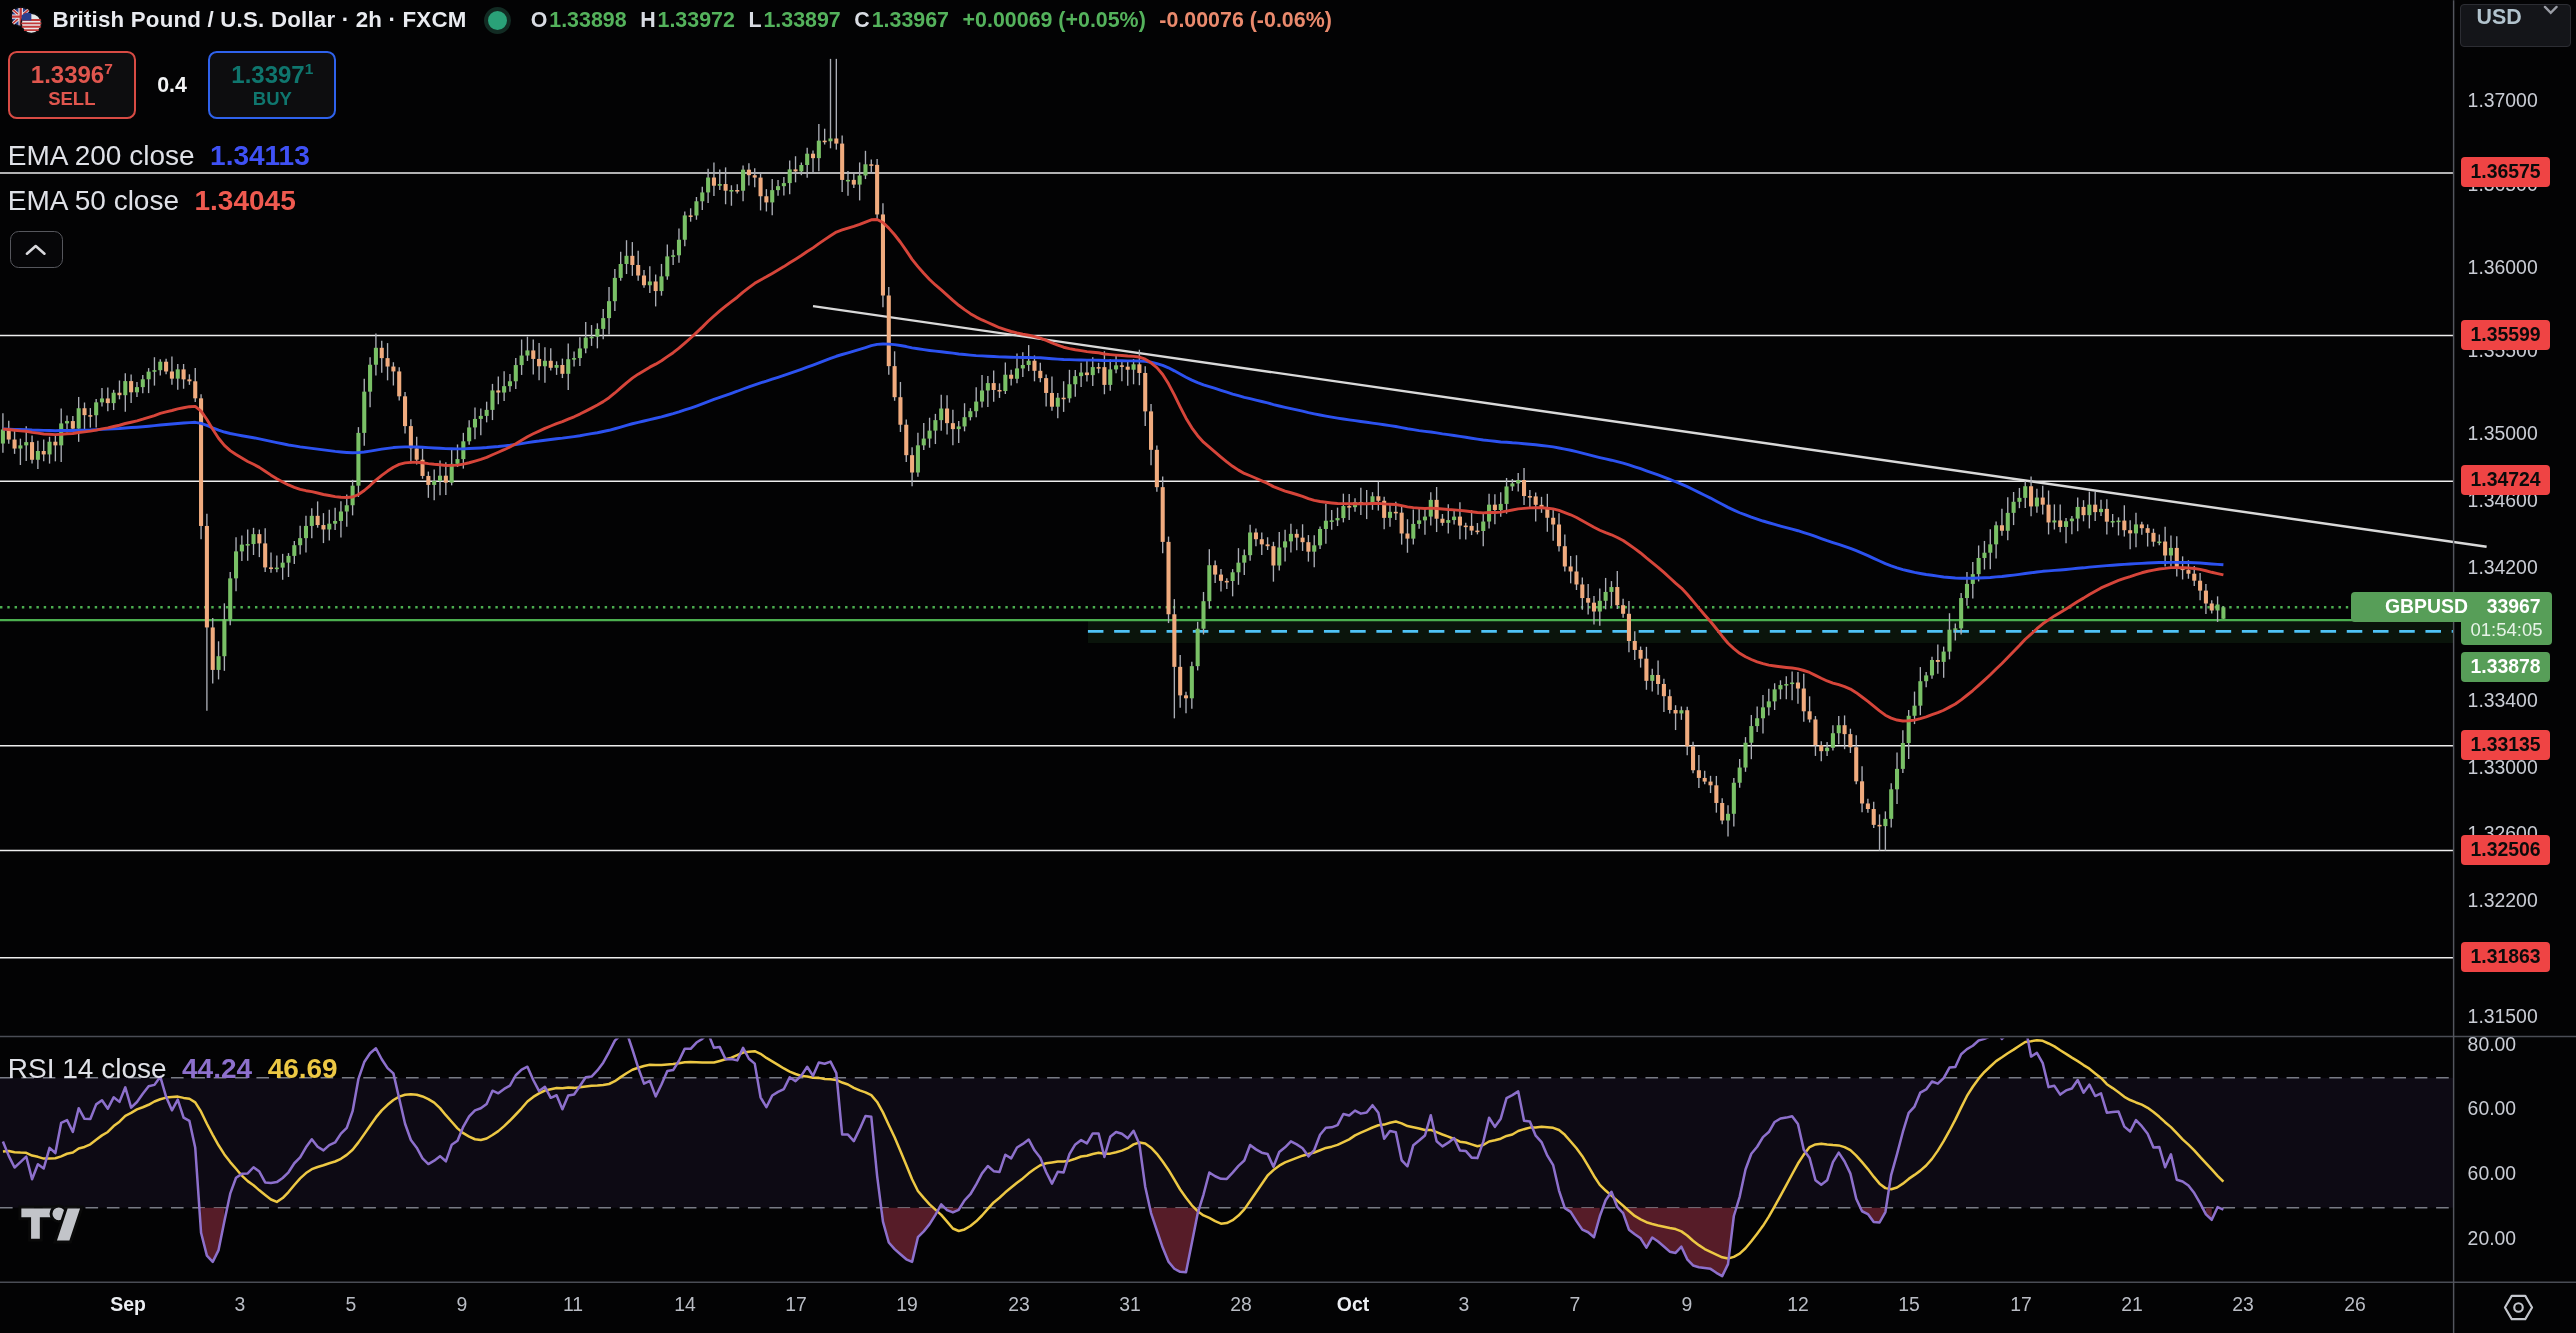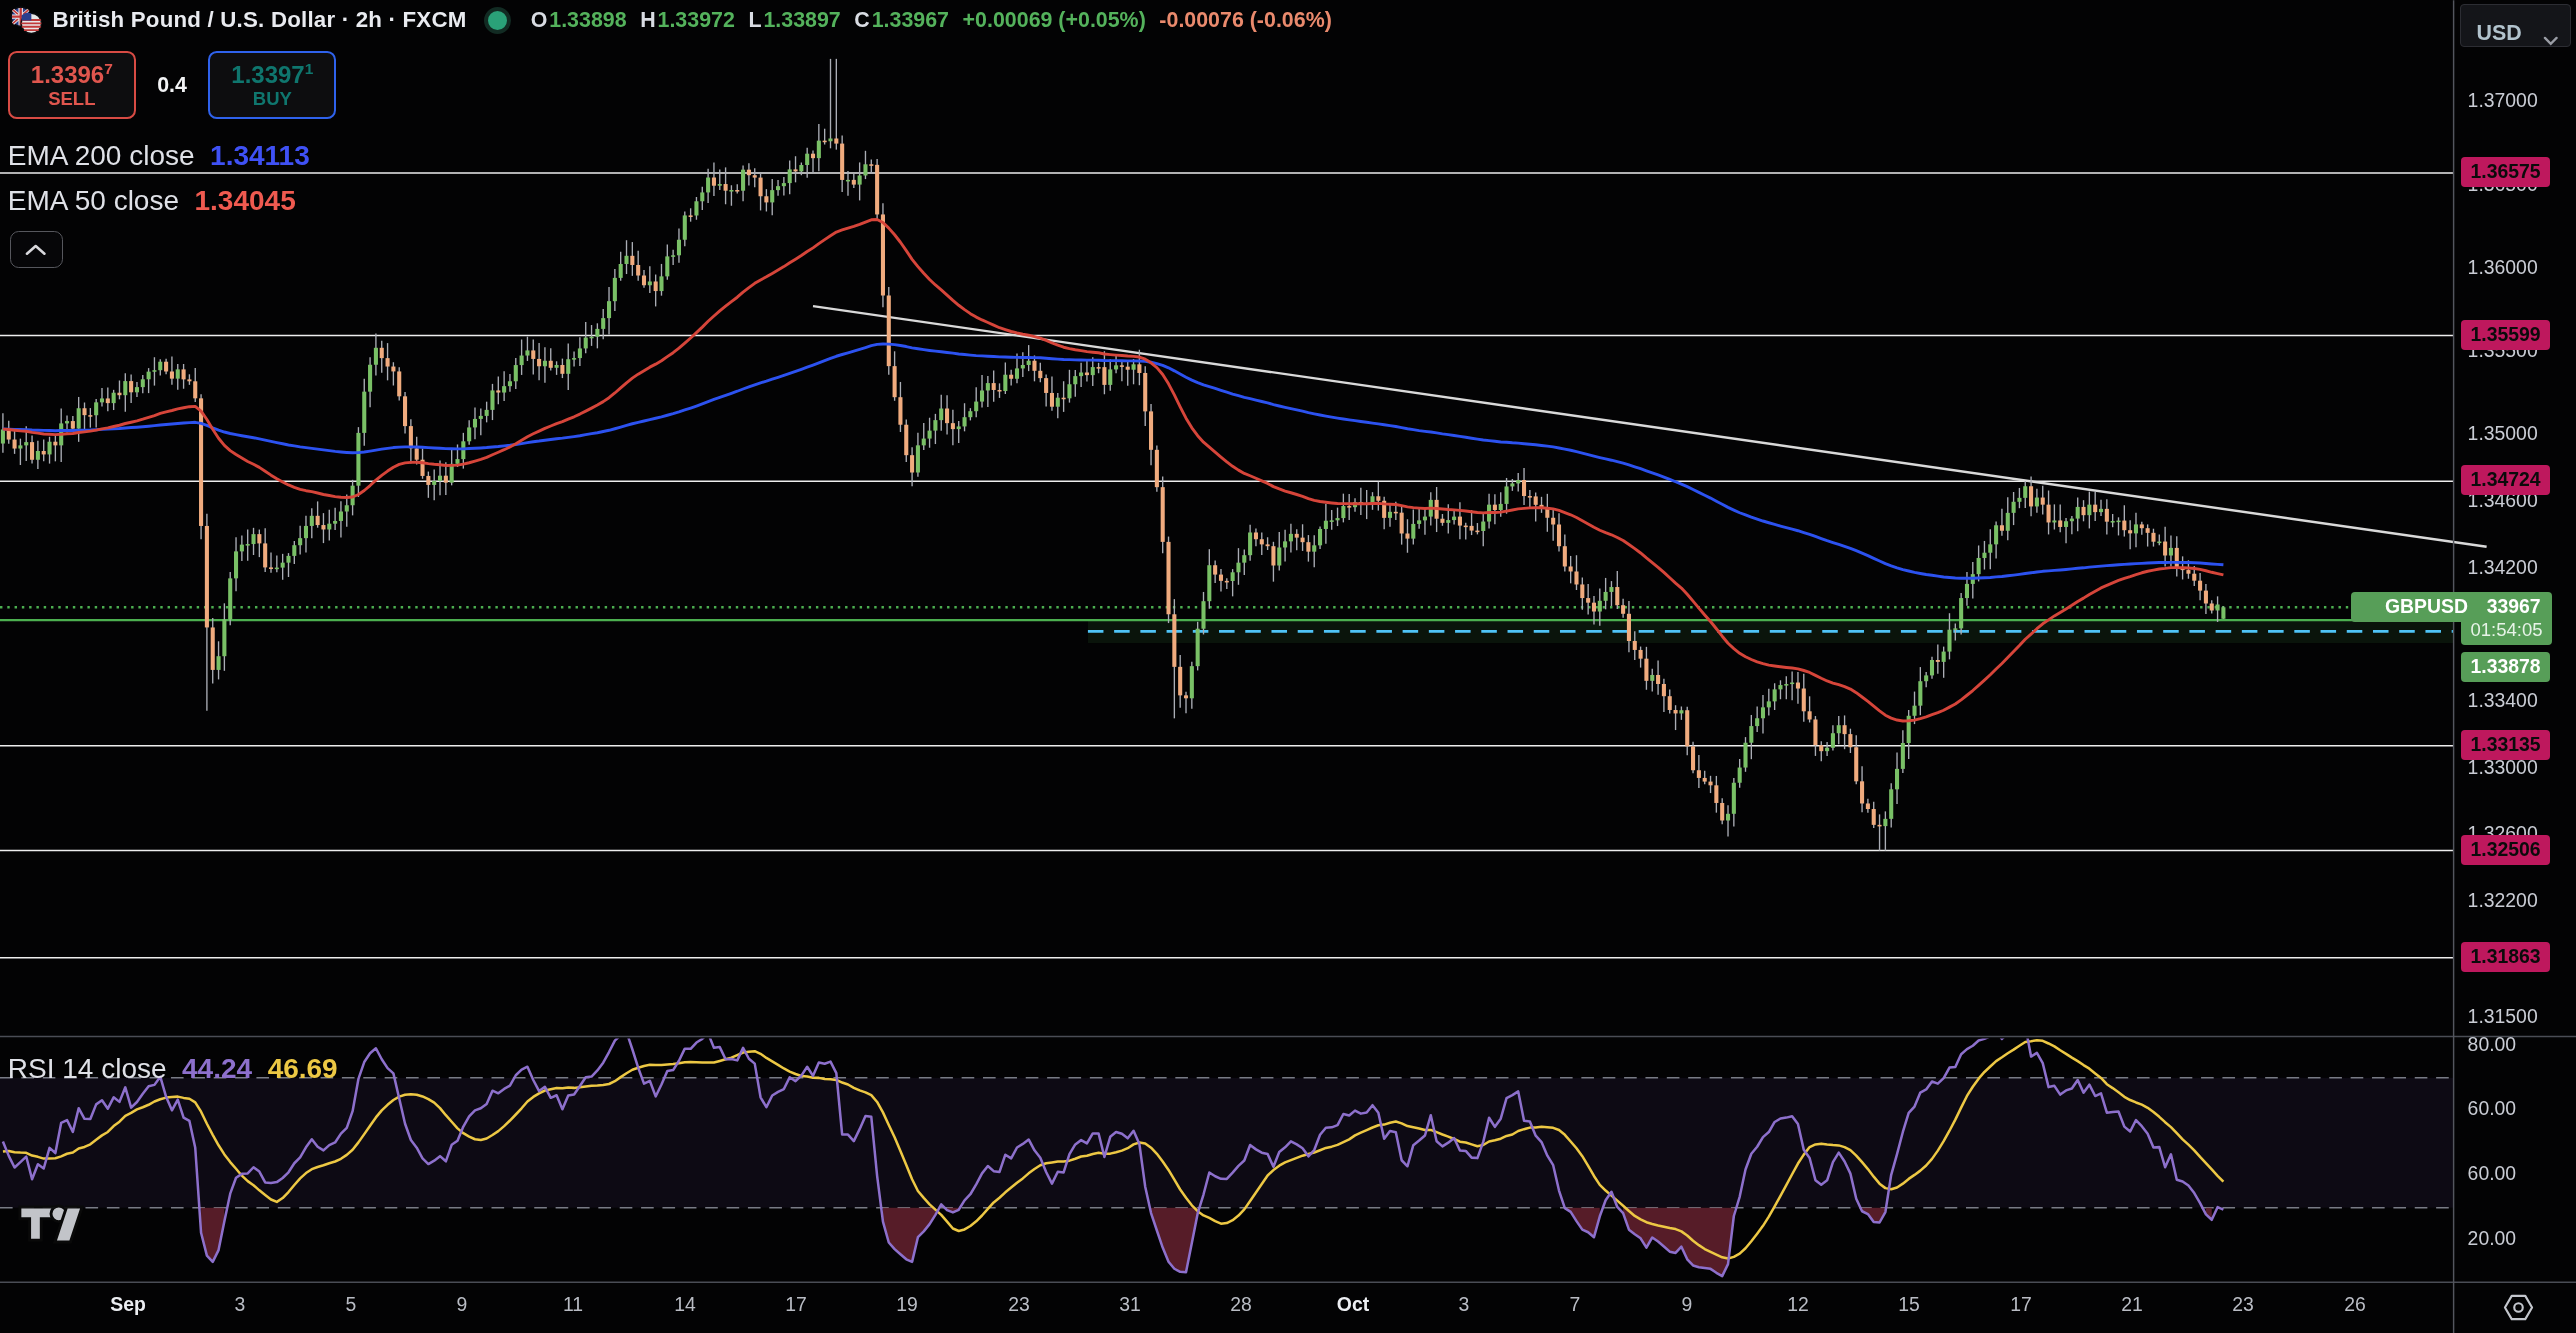--- a/index.html
+++ b/index.html
@@ -29,33 +29,33 @@
   
   .leg{position:absolute;left:7.8px;display:flex;gap:15.5px;align-items:flex-start;font-size:28px;z-index:30;}
   .leg .n{color:#dfe1e7;}
   .leg .val{font-weight:600;}
   .collapse-btn{position:absolute;left:9.7px;top:231px;width:51px;height:35px;border:1.5px solid #56575d;border-radius:8.7px;
         display:flex;align-items:center;justify-content:center;z-index:30;cursor:pointer;background:rgba(10,10,12,.5);}
   .collapse-btn svg{display:block;}
   
   .price-axis{position:absolute;left:2455px;top:0;width:121px;height:1282px;z-index:20;cursor:ns-resize;}
   .ptick{position:absolute;left:12.6px;color:#c9ccd4;font-size:19.4px;white-space:nowrap;}
-  .plabel{position:absolute;left:5.8px;background:#be185d;color:#0b0b0b;font-size:19.4px;font-weight:600;
+  .plabel{position:absolute;left:5.8px;background:#ef4444;color:#0b0b0b;font-size:19.4px;font-weight:600;
           padding:2.9px 9.7px 3.9px;border-radius:3.9px;white-space:nowrap;}
   .pgreen{position:absolute;left:5.8px;background:#579e58;color:#fff;font-size:19.4px;font-weight:700;
           padding:2.9px 9.7px 3.9px;border-radius:3.9px;white-space:nowrap;}
   .pgreen .cd{display:block;font-weight:400;color:#e7f3e7;font-size:18.5px;margin-top:1px;}
   .sym-tag{position:absolute;background:#579e58;color:#fff;font-size:19.4px;font-weight:700;
            padding:2.9px 11.7px 3.9px;border-radius:3.9px 0 0 3.9px;z-index:21;}
   .time-axis{position:absolute;left:0;top:1283px;width:2576px;height:61px;z-index:20;cursor:ew-resize;}
   .ttick{position:absolute;top:9.7px;transform:translateX(-50%);color:#b9bcc4;font-size:19.4px;white-space:nowrap;}
   .ttick.major{color:#eceef2;font-weight:700;}
   
   .usd-btn{position:absolute;left:2460px;top:3.9px;width:111px;height:43px;background:#141519;border:1.5px solid #2c2d33;
-           border-radius:4px;display:flex;align-items:flex-end;justify-content:space-between;padding:0 11.7px 0 15.5px;
+           border-radius:4px;display:flex;align-items:flex-start;justify-content:space-between;padding:0 11.7px 0 15.5px;
            box-sizing:border-box;z-index:30;cursor:pointer;}
   .usd-btn .t{color:#b2c3cd;font-size:21.4px;font-weight:600;}
   .settings-ico{position:absolute;left:2502px;top:1292px;z-index:30;cursor:pointer;}
   .tv-logo{position:absolute;left:15.5px;top:1201px;z-index:25;cursor:pointer;opacity:.92;}
 </style>
 </head>
 <body>
 
 <div class="root">
 

